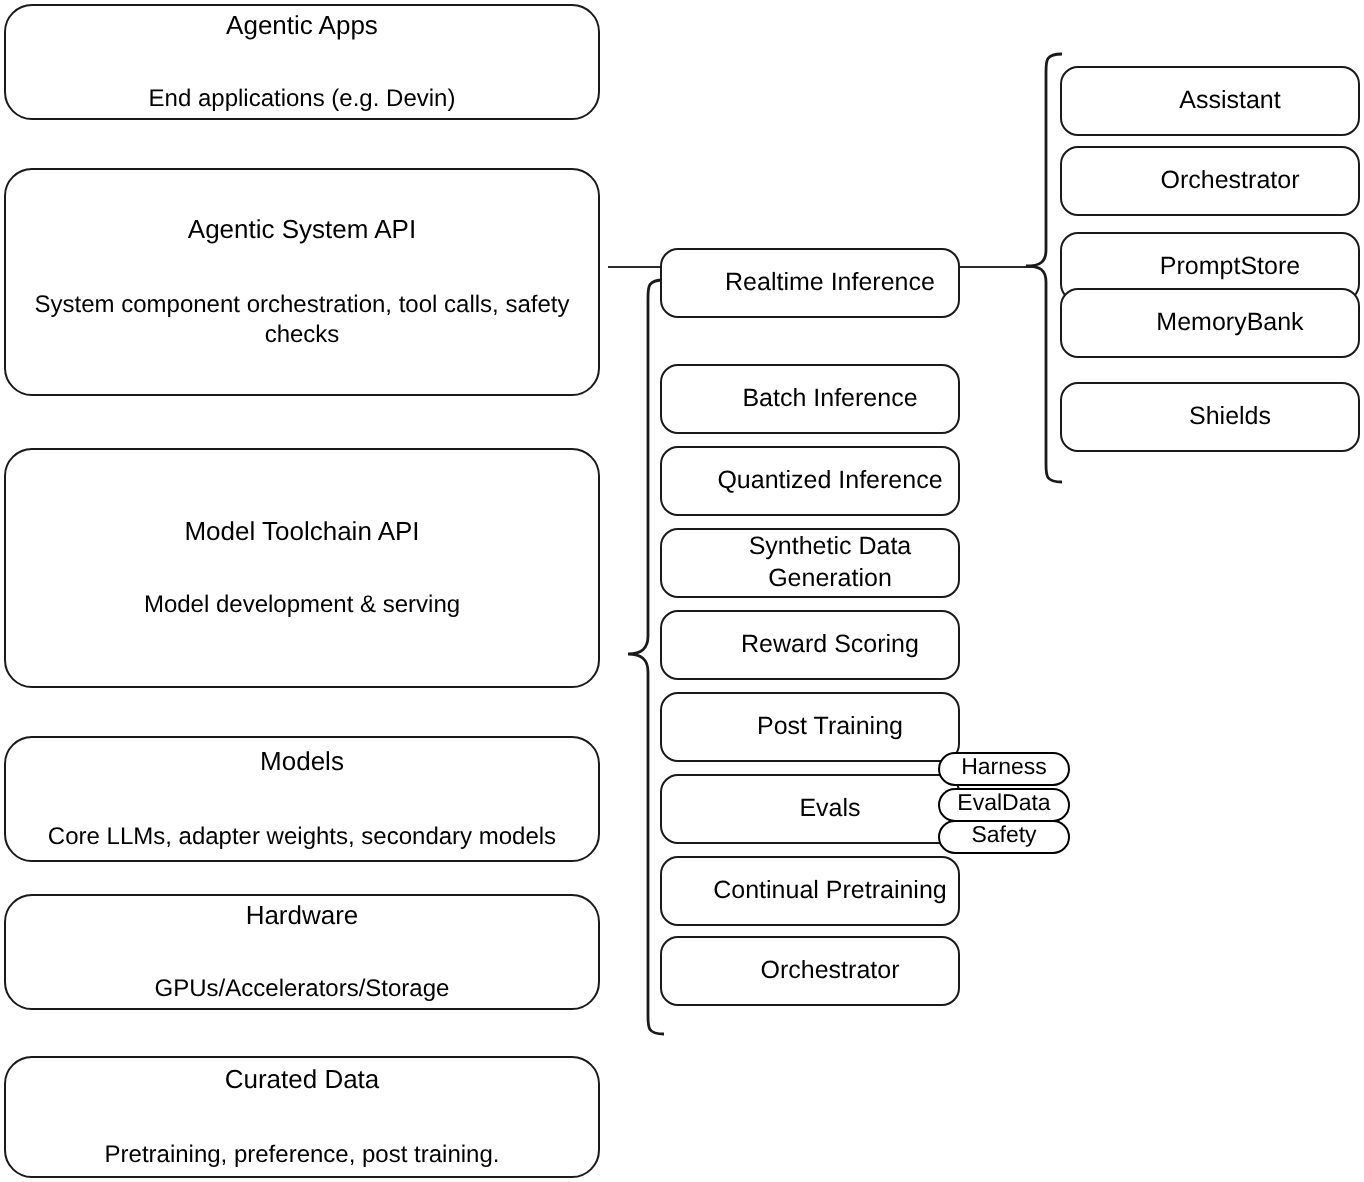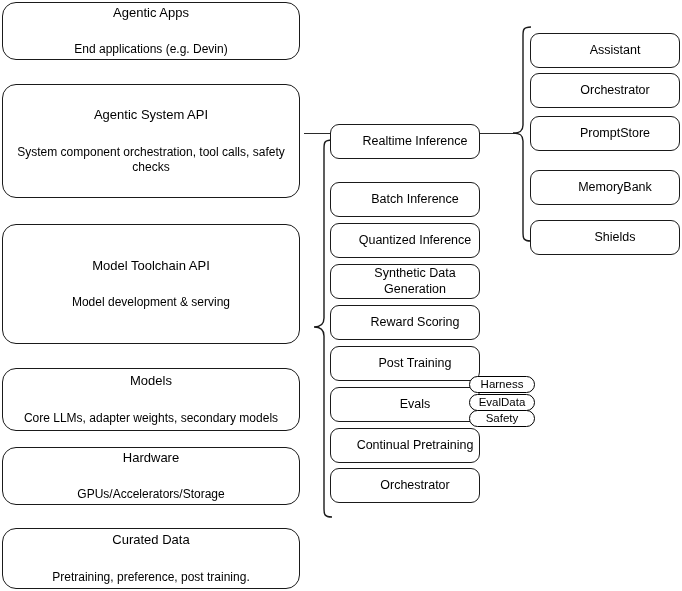--- a/index.html
+++ b/index.html
@@ -147,24 +147,24 @@
 
   <div class="box item right" style="top:33px;">
     <span>Assistant</span>
   </div>
   <div class="box item right" style="top:73px;">
     <span>Orchestrator</span>
   </div>
   <div class="box item right" style="top:116px;">
     <span>PromptStore</span>
   </div>
-  <div class="box item right" style="top:170px;">
+  <div class="box item right" style="top:144px;">
     <span>MemoryBank</span>
   </div>
-  <div class="box item right" style="top:220px;">
+  <div class="box item right" style="top:191px;">
     <span>Shields</span>
   </div>
 
   <div class="brace" style="left:313px;top:139px;">
     <svg width="20" height="380" viewBox="0 0 20 380">
       <path d="M19 1 C 11 1, 11 4, 11 10 L 11 179 C 11 185, 8 188, 1 188
                C 8 188, 11 191, 11 197 L 11 369 C 11 375, 11 378, 19 378" fill="none" stroke="#1a1a1a" stroke-width="1.4"></path>
     </svg>
   </div>
 

